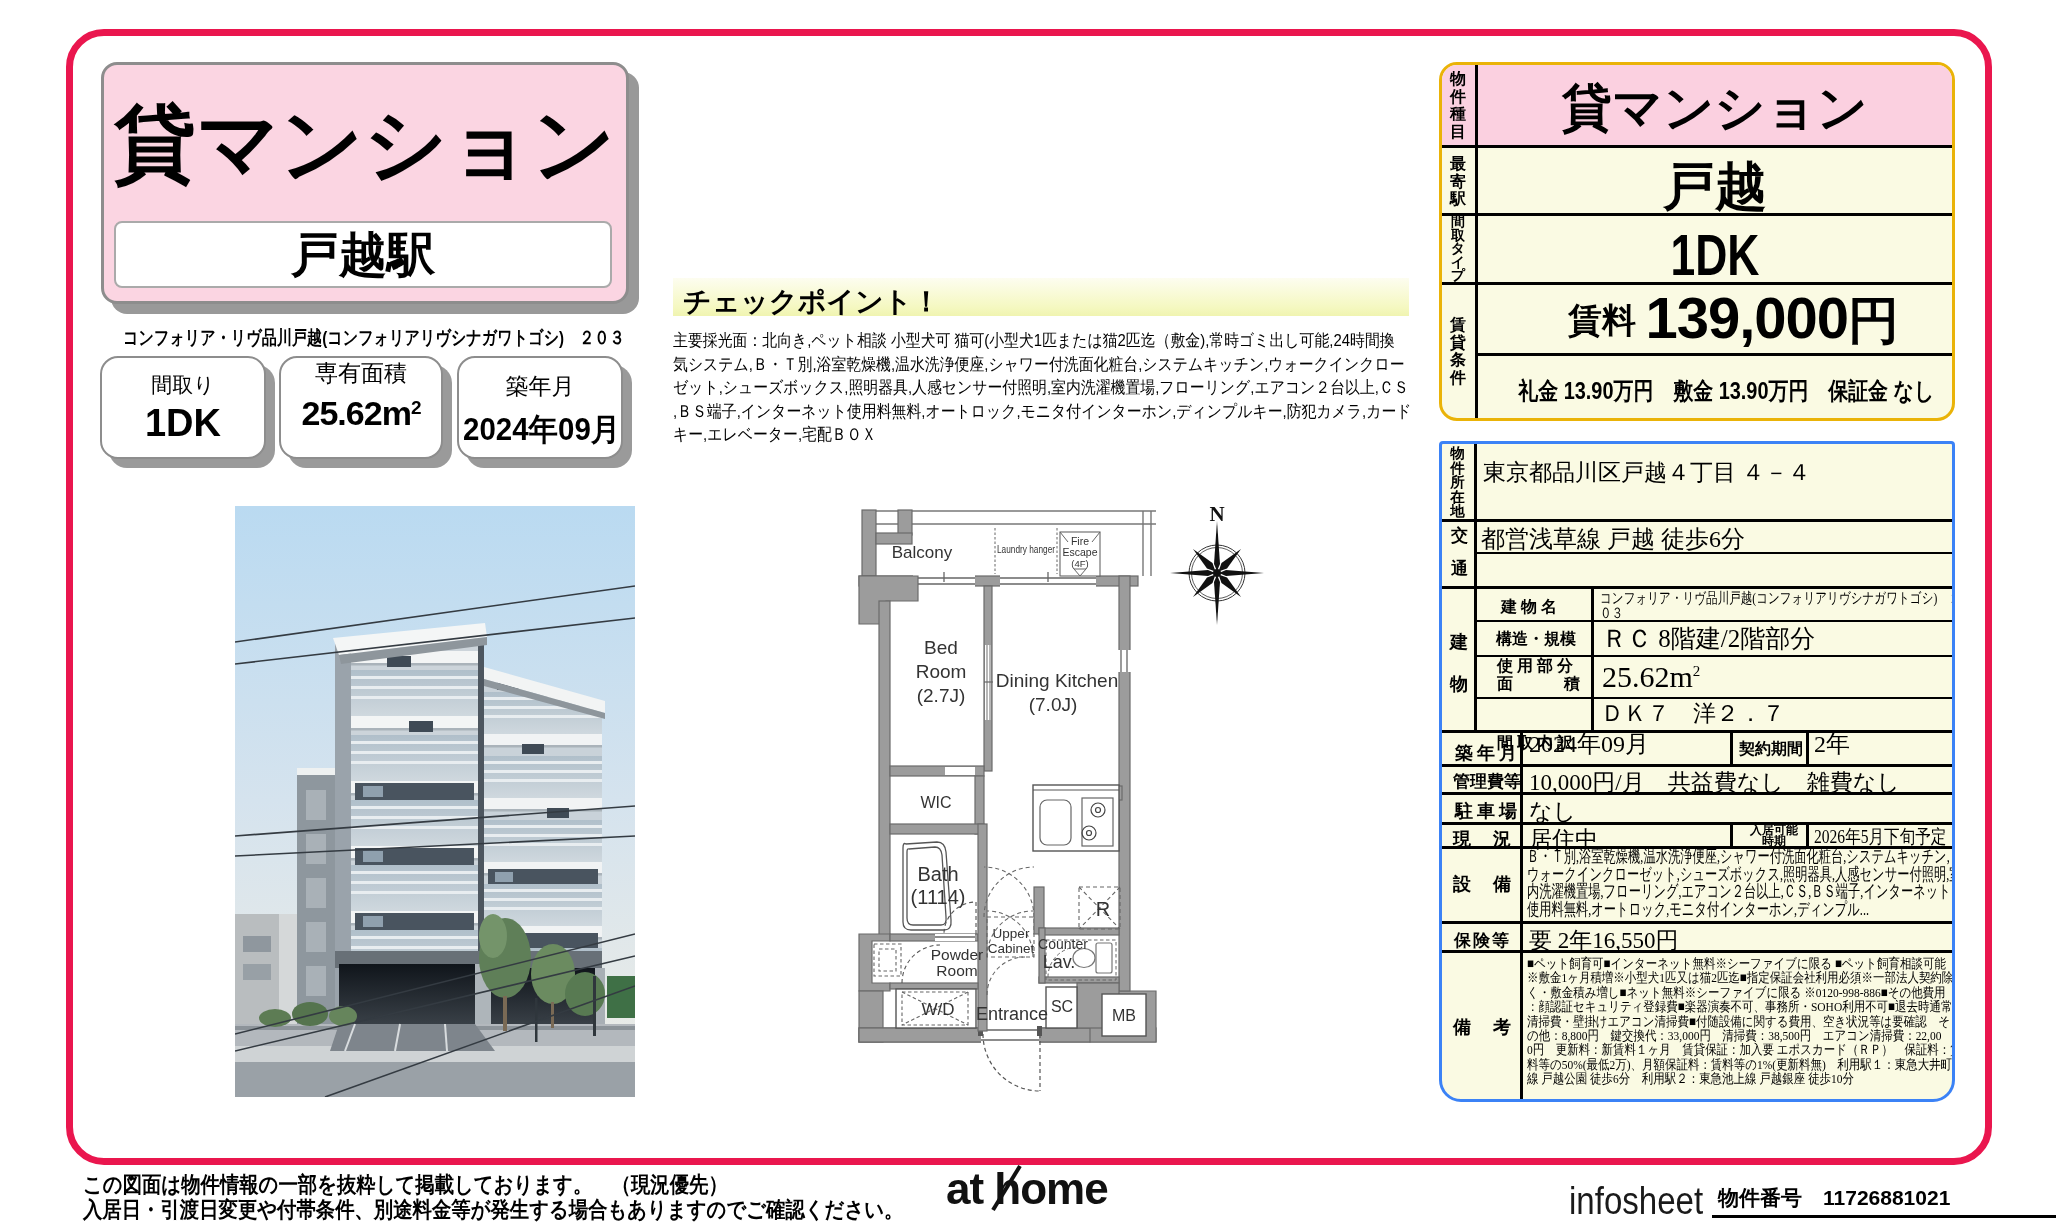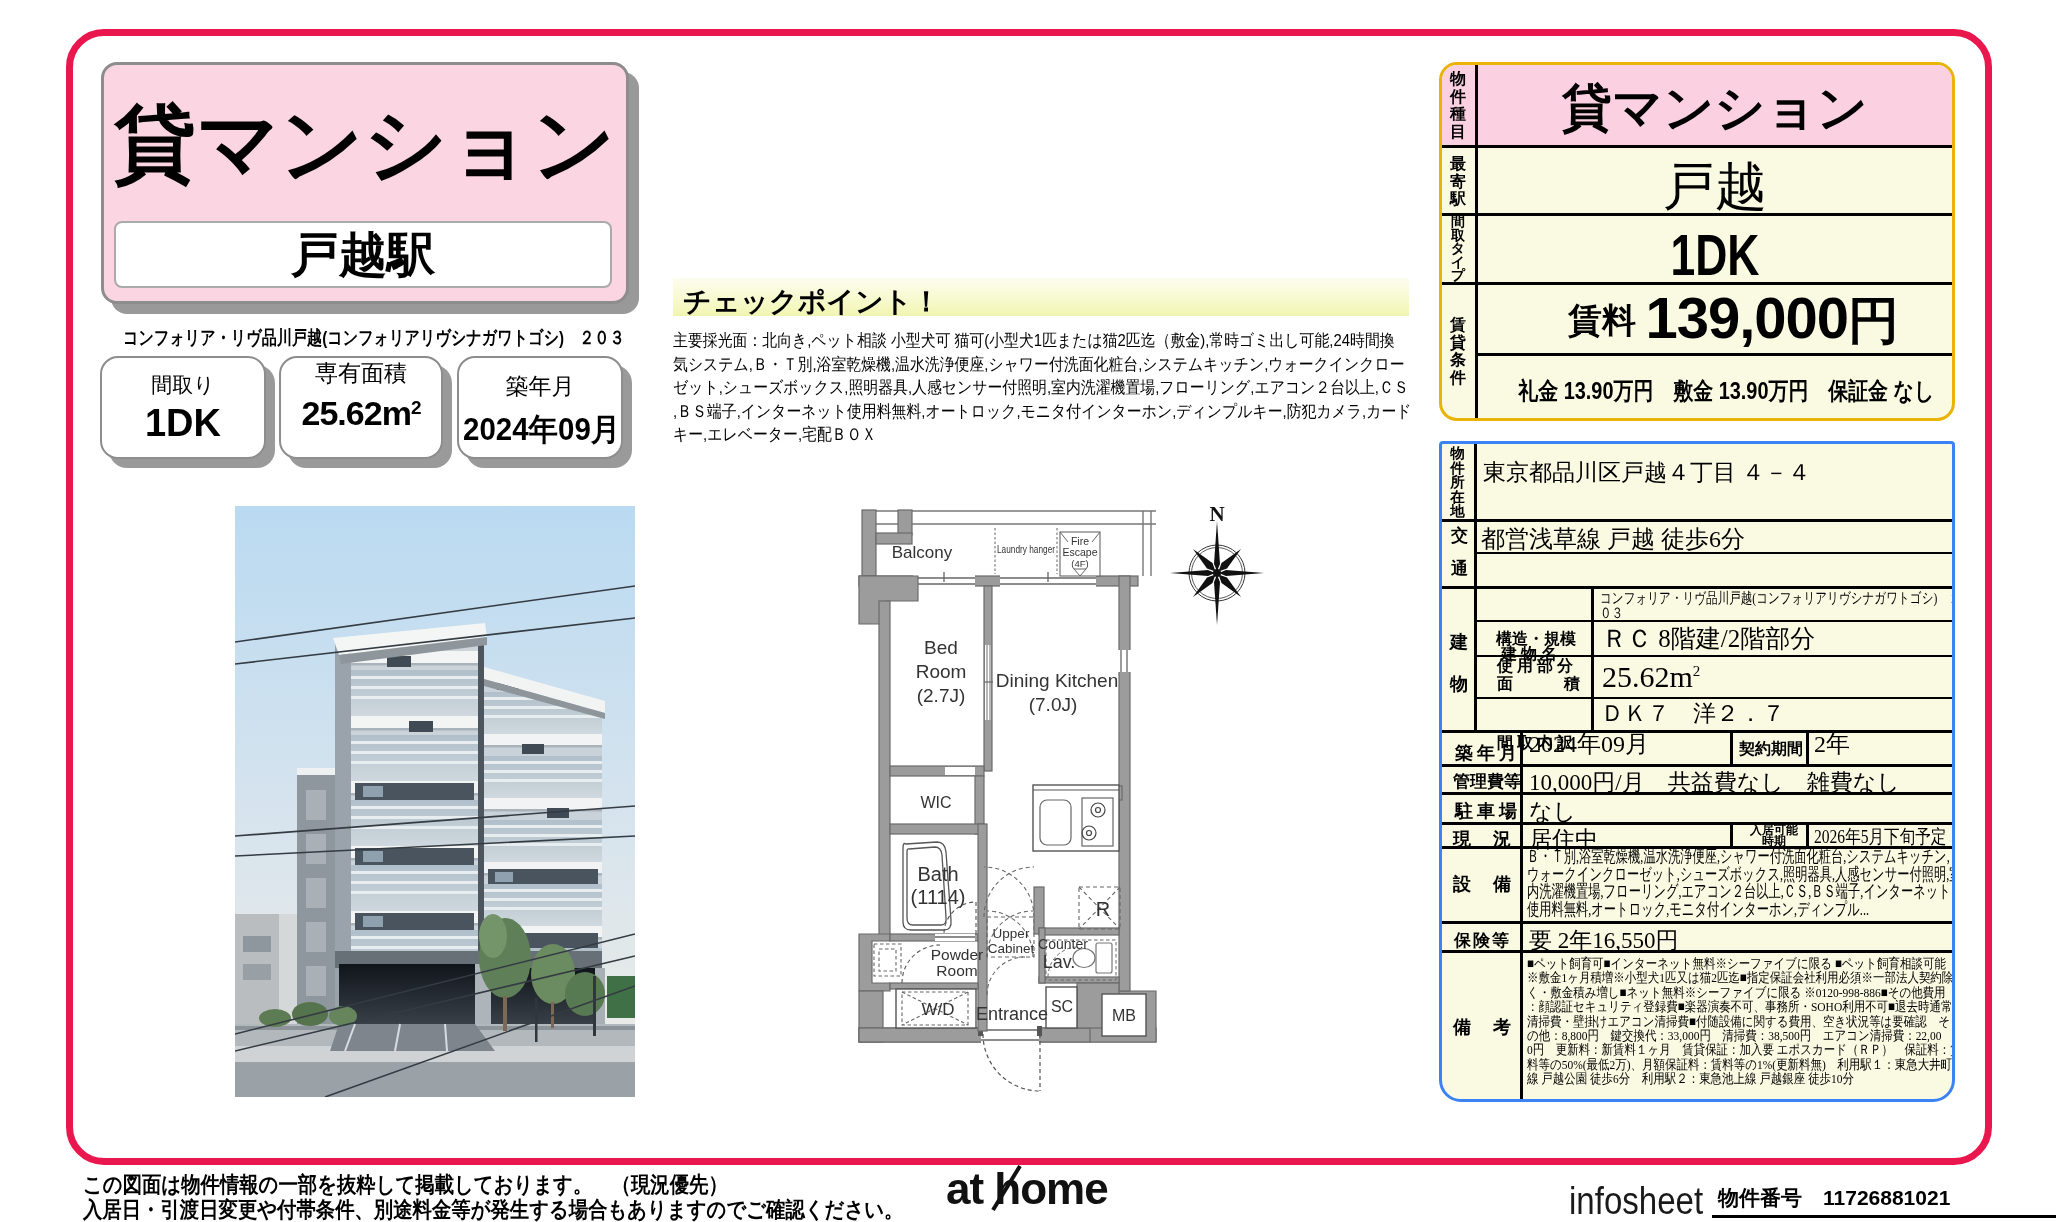--- a/index.html
+++ b/index.html
@@ -468,21 +468,21 @@
   <div class="hline" style="left:0;top:217px;width:510px;height:3px;"></div>
   <div class="hline" style="left:33px;top:288px;width:477px;height:3px;"></div>
   <div class="vline" style="left:33px;top:0;width:3px;height:353px;"></div>
 
   <div class="vt" style="left:7px;top:5px;width:18px;font-size:16px;line-height:17.5px;">物件種目</div>
 
   <div class="abs" style="left:36px;top:8px;width:474px;height:70px;font-size:50px;font-weight:bold;text-align:center;line-height:70px;">貸マンション</div>
 
   <div class="vt" style="left:7px;top:90px;width:18px;font-size:16px;line-height:17.5px;">最寄駅</div>
 
-  <div class="abs" style="left:36px;top:89px;width:474px;height:64px;font-size:52px;font-weight:normal;text-align:center;line-height:64px;">戸越</div>
+  <div class="abs" style="left:36px;top:89px;width:474px;height:64px;font-size:52px;font-weight:bold;text-align:center;line-height:64px;">戸越</div>
 
   <div class="vt" style="left:8px;top:150px;width:16px;font-size:14px;line-height:13.6px;">間取タイプ</div>
 
   <div class="abs" style="left:36px;top:158px;width:474px;height:64px;font-size:57px;font-weight:bold;text-align:center;line-height:64px;transform:scaleX(0.78);">1DK</div>
 
   <div class="vt" style="left:7px;top:251px;width:18px;font-size:16px;line-height:17.5px;">賃貸条件</div>
 
   <div class="abs" style="left:126px;top:219px;width:384px;height:66px;white-space:nowrap;"><span style="font-size:34px;font-weight:bold;vertical-align:6px;">賃料 </span><span style="font-size:58px;font-weight:bold;letter-spacing:-1px;">139,000</span><span style="font-size:51px;font-weight:bold;">円</span></div>
 
   <div class="abs" style="left:36px;top:301px;width:474px;height:50px;font-size:24px;font-weight:bold;text-align:center;line-height:50px;white-space:nowrap;transform:scaleX(0.83);">礼金 13.90万円　敷金 13.90万円　保証金 なし</div>
@@ -516,21 +516,21 @@
   <div class="abs ser" style="left:41px;top:13px;font-size:23px;white-space:nowrap;">東京都品川区戸越４丁目 ４－４</div>
 
   <div class="abs" style="left:9px;top:80px;font-size:17px;font-weight:bold;font-family:'Liberation Sans',sans-serif;">交</div>
   <div class="abs" style="left:9px;top:113px;font-size:17px;font-weight:bold;font-family:'Liberation Sans',sans-serif;">通</div>
 
   <div class="abs ser" style="left:39px;top:79px;font-size:24px;white-space:nowrap;">都営浅草線 戸越 徒歩6分</div>
 
   <div class="abs" style="left:8px;top:186px;font-size:18px;font-weight:bold;font-family:'Liberation Sans',sans-serif;">建</div>
   <div class="abs" style="left:8px;top:228px;font-size:18px;font-weight:bold;font-family:'Liberation Sans',sans-serif;">物</div>
 
-  <div class="abs" style="left:59px;top:153px;font-size:16px;font-weight:bold;font-family:'Liberation Sans',sans-serif;letter-spacing:4px;margin-top:47px;">建物名</div>
+  <div class="abs" style="left:59px;top:153px;font-size:16px;font-weight:bold;font-family:'Liberation Sans',sans-serif;letter-spacing:4px;">建物名</div>
 
   <div class="abs ser" style="left:158px;top:147px;font-size:15px;line-height:15px;white-space:nowrap;transform:scaleX(0.77);transform-origin:0 0;">コンフォリア・リヴ品川戸越(コンフォリアリヴシナガワトゴシ)　２<br>０３</div>
 
   <div class="abs" style="left:54px;top:185px;font-size:16px;font-weight:bold;font-family:'Liberation Sans',sans-serif;">構造・規模</div>
 
   <div class="abs ser" style="left:160px;top:178px;font-size:25px;white-space:nowrap;">ＲＣ 8階建/2階部分</div>
 
   <div class="abs" style="left:55px;top:212px;font-size:16px;font-weight:bold;font-family:'Liberation Sans',sans-serif;letter-spacing:4px;">使用部分</div>
   <div class="abs" style="left:55px;top:230px;font-size:16px;font-weight:bold;font-family:'Liberation Sans',sans-serif;">面</div>
   <div class="abs" style="left:122px;top:230px;font-size:16px;font-weight:bold;font-family:'Liberation Sans',sans-serif;">積</div>

